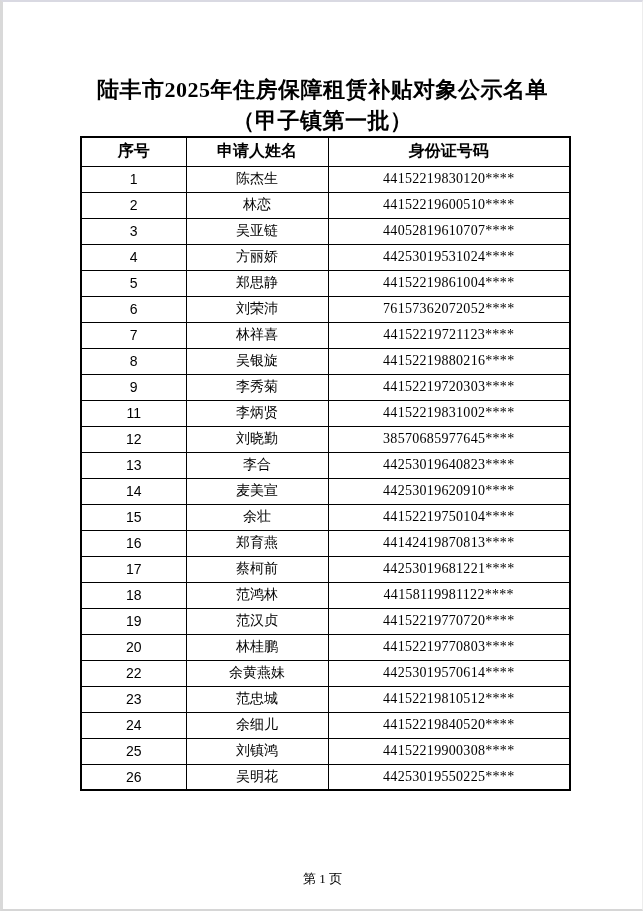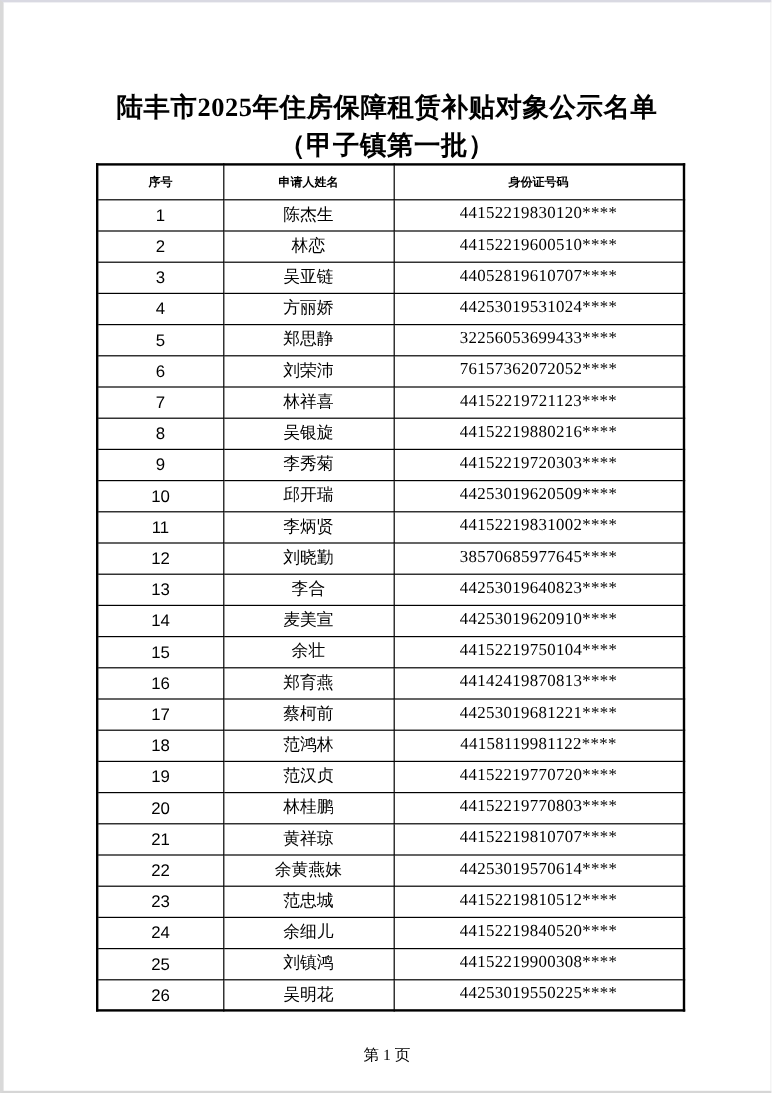--- a/index.html
+++ b/index.html
@@ -50,21 +50,21 @@
   .roster th, .roster td {
     border: 1px solid #000000;
     text-align: center;
     vertical-align: middle;
     padding: 0;
     overflow: hidden;
     white-space: nowrap;
   }
   .roster th {
     height: 29px;
-    font-size: 10px;
+    font-size: 16px;
     font-weight: 700;
     font-family: Liberation Mono, monospace;
   }
   .roster td { height: 26px; }
   td.cell-no {
     font-size: 14px;
     font-family: "Liberation Sans", "DejaVu Sans", sans-serif;
   }
   td.cell-name {
     font-size: 14px;
@@ -129,21 +129,21 @@
 
   <tr>
     <td class="cell-no">4</td>
     <td class="cell-name">方丽娇</td>
     <td class="cell-id">44253019531024****</td>
   </tr>
 
   <tr>
     <td class="cell-no">5</td>
     <td class="cell-name">郑思静</td>
-    <td class="cell-id">32256053699433****</td>
+    <td class="cell-id">44152219861004****</td>
   </tr>
 
   <tr>
     <td class="cell-no">6</td>
     <td class="cell-name">刘荣沛</td>
     <td class="cell-id">76157362072052****</td>
   </tr>
 
   <tr>
     <td class="cell-no">7</td>
@@ -156,25 +156,20 @@
     <td class="cell-name">吴银旋</td>
     <td class="cell-id">44152219880216****</td>
   </tr>
 
   <tr>
     <td class="cell-no">9</td>
     <td class="cell-name">李秀菊</td>
     <td class="cell-id">44152219720303****</td>
   </tr>
 
-  <tr>
-    <td class="cell-no">10</td>
-    <td class="cell-name">邱开瑞</td>
-    <td class="cell-id">44253019620509****</td>
-  </tr>
 
   <tr>
     <td class="cell-no">11</td>
     <td class="cell-name">李炳贤</td>
     <td class="cell-id">44152219831002****</td>
   </tr>
 
   <tr>
     <td class="cell-no">12</td>
     <td class="cell-name">刘晓勤</td>
@@ -222,25 +217,20 @@
     <td class="cell-name">范汉贞</td>
     <td class="cell-id">44152219770720****</td>
   </tr>
 
   <tr>
     <td class="cell-no">20</td>
     <td class="cell-name">林桂鹏</td>
     <td class="cell-id">44152219770803****</td>
   </tr>
 
-  <tr>
-    <td class="cell-no">21</td>
-    <td class="cell-name">黄祥琼</td>
-    <td class="cell-id">44152219810707****</td>
-  </tr>
 
   <tr>
     <td class="cell-no">22</td>
     <td class="cell-name">余黄燕妹</td>
     <td class="cell-id">44253019570614****</td>
   </tr>
 
   <tr>
     <td class="cell-no">23</td>
     <td class="cell-name">范忠城</td>

